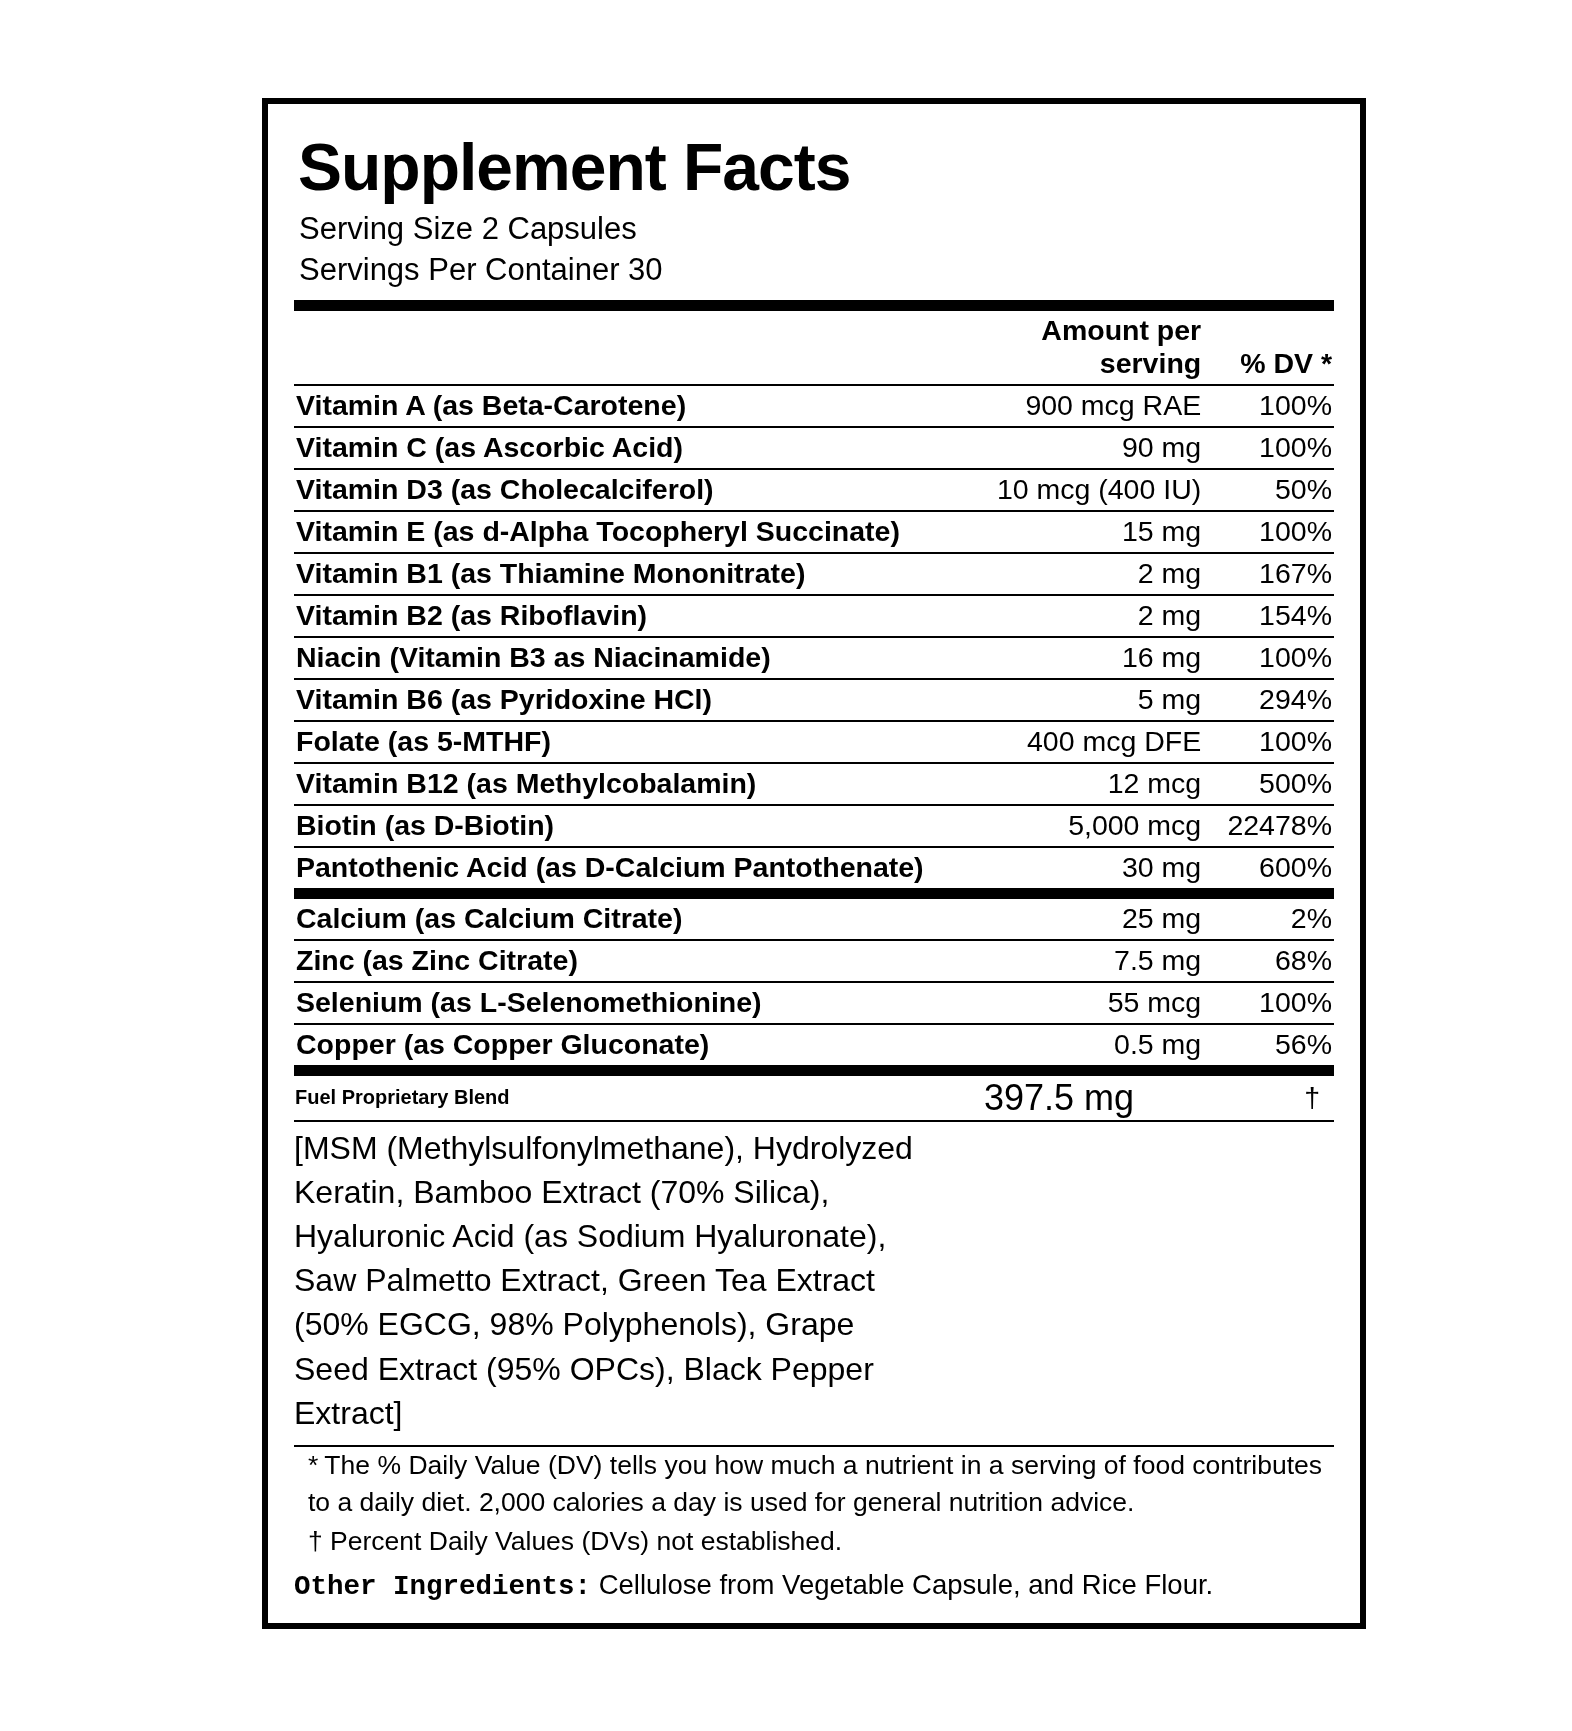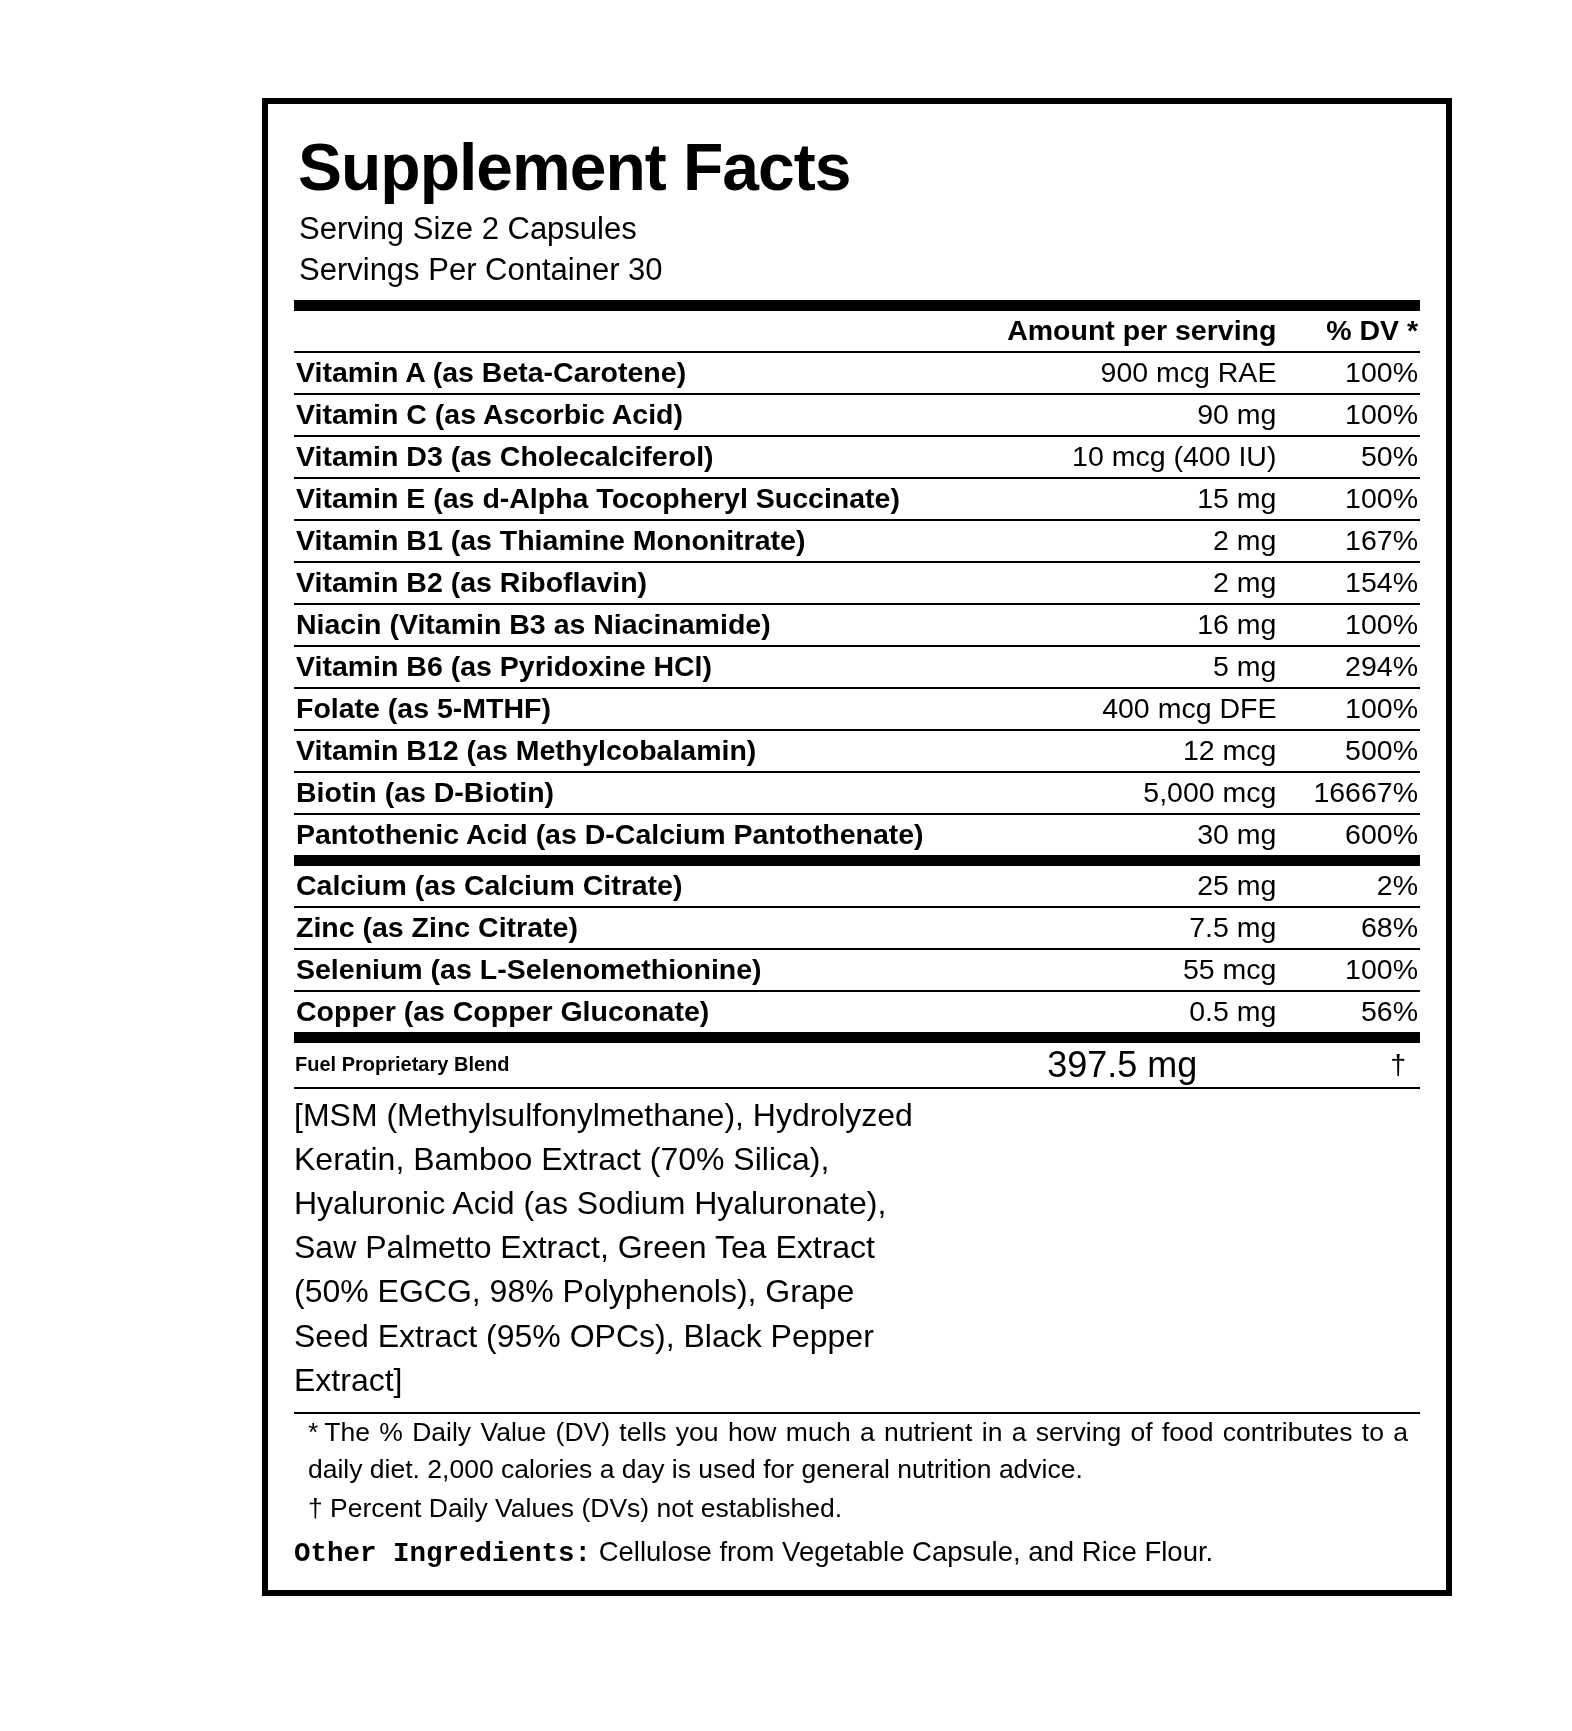--- a/index.html
+++ b/index.html
@@ -11,21 +11,21 @@
     width: 1572px;
     height: 1731px;
     font-family: "Liberation Sans", sans-serif;
     color: #000000;
     position: relative;
   }
   .panel {
     position: absolute;
     left: 262px;
     top: 98px;
-    width: 1190px;
+    width: 1104px;
     border: 6px solid #000000;
     box-sizing: border-box;
     padding: 22px 26px 18px 26px;
     background: #ffffff;
   }
   .title {
     font-size: 66px;
     font-weight: bold;
     letter-spacing: -1px;
     line-height: 1.08;
@@ -192,21 +192,21 @@
         <td class="col-dv">100%</td>
       </tr>
       <tr>
         <td class="name col-name">Vitamin B12 (as Methylcobalamin)</td>
         <td class="col-amt">12 mcg</td>
         <td class="col-dv">500%</td>
       </tr>
       <tr>
         <td class="name col-name">Biotin (as D-Biotin)</td>
         <td class="col-amt">5,000 mcg</td>
-        <td class="col-dv">16667%</td>
+        <td class="col-dv">22478%</td>
       </tr>
       <tr class="last-of-group">
         <td class="name col-name">Pantothenic Acid (as D-Calcium Pantothenate)</td>
         <td class="col-amt">30 mg</td>
         <td class="col-dv">600%</td>
       </tr>
     </tbody>
   </table>
 
   <div class="rule-thick2"></div>

